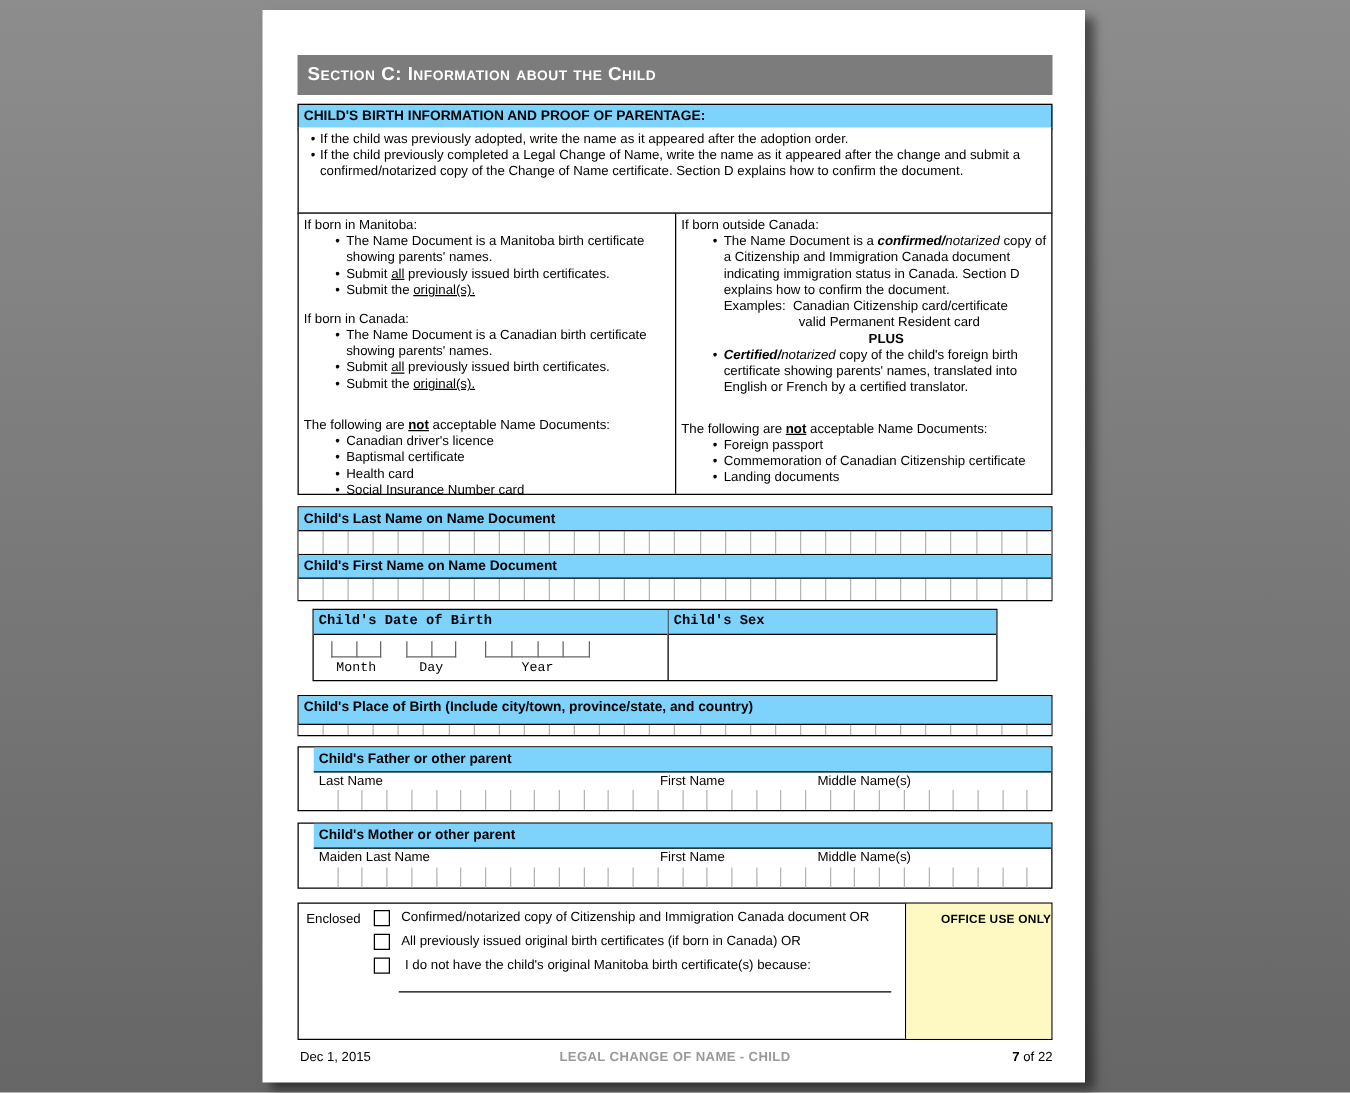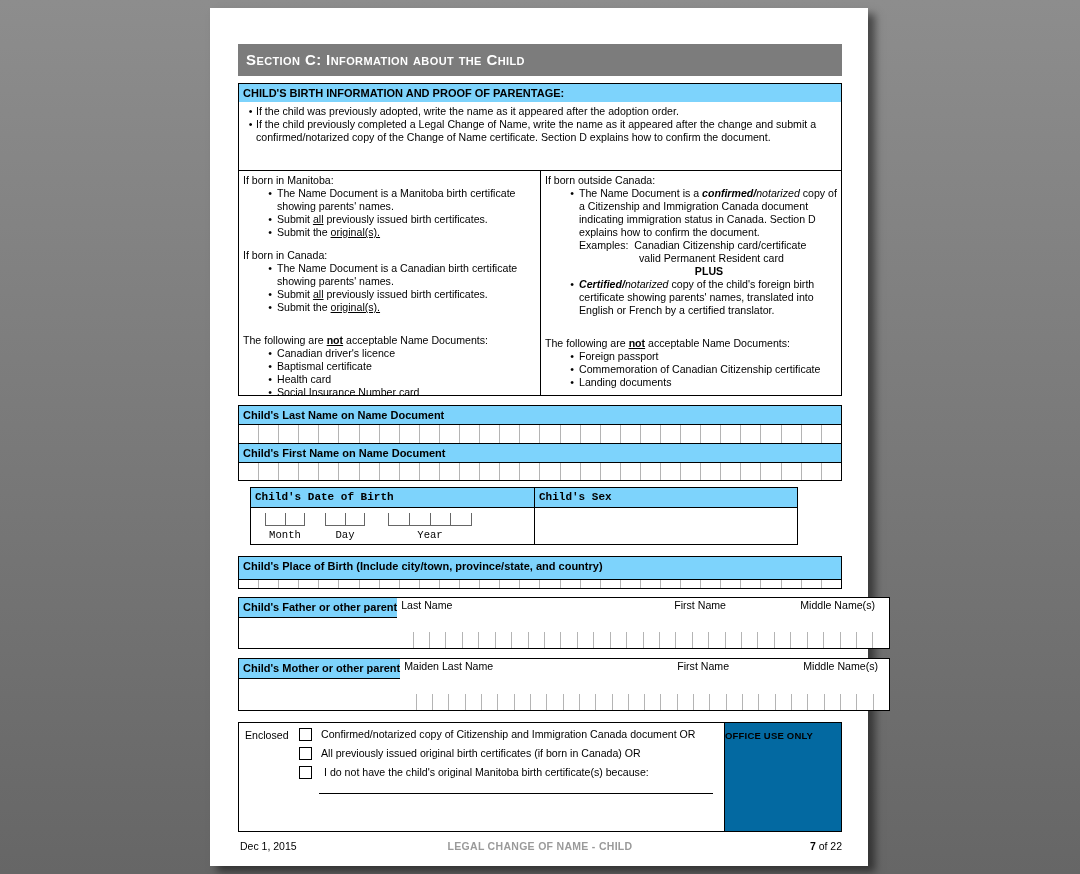--- a/index.html
+++ b/index.html
@@ -74,40 +74,40 @@
   .dob-body{position:relative;height:37px;}
   .dob-comb{position:absolute;top:5px;height:13px;display:flex;}
   .dob-cell{flex:1;border-left:1px solid #666;border-bottom:1px solid #666;}
   .dob-cell:last-child{border-right:1px solid #666;}
   .dob-label{position:absolute;top:21px;text-align:center;font-size:10.6px;}
 
   .pob-table{left:28px;top:548px;width:604px;height:33px;display:flex;flex-direction:column;}
   .pob-table .hrow{height:33px;border-bottom:1px solid #000;}
   .pob-table .crow{height:12px;}
 
-  .parent-table{left:28px;width:652px;display:flex;flex-direction:row;}
+  .parent-table{left:28px;width:604px;display:flex;flex-direction:column;padding-left:12px;}
   .parent-table .hrow{height:19px;border-bottom:1.5px solid #000;}
   .parent-body{position:relative;flex:1;}
   .pb-label{position:absolute;top:1px;font-size:10.6px;}
   .tick-row{position:absolute;left:0;right:0;bottom:0;height:16px;display:flex;}
   .tick-cell{flex:1;}
   .tick-cell + .tick-cell{border-left:1px solid #b4b4b4;}
 
   .encl-table{left:28px;top:714px;width:604px;height:110px;}
   .encl-left{position:absolute;left:0;top:0;width:486px;height:100%;border-right:1.5px solid #000;box-sizing:border-box;}
   .encl-label{position:absolute;left:6px;top:6px;font-size:10.6px;}
   .opt-row{position:absolute;left:60px;display:flex;align-items:center;}
   .checkbox{width:11px;height:11px;border:1.2px solid #000;background:#fff;flex:none;margin-right:9px;}
   .opt-text{font-size:10.6px;line-height:13px;}
   .because-line{position:absolute;left:80px;top:69px;width:394px;border-bottom:1px solid #000;height:1px;}
   .encl-bottom{position:absolute;left:0;bottom:0;width:486px;height:32px;border-top:1.5px solid #000;box-sizing:border-box;}
   .doc-cell{position:absolute;top:0;bottom:0;background:#ebebeb;font-size:10.6px;padding:3px 0 0 4px;box-sizing:border-box;}
   .doc-type{left:0;width:293px;border-right:1px solid #000;}
   .doc-num{left:293px;right:0;}
-  .office-cell{position:absolute;left:486px;top:0;right:0;bottom:0;background:#0369a1;text-align:left;}
+  .office-cell{position:absolute;left:486px;top:0;right:0;bottom:0;background:#fef9c3;text-align:right;}
   .office-label{font-weight:bold;font-size:9.5px;padding-top:7px;letter-spacing:.2px;}
 
   .footer{left:28px;top:832px;width:604px;height:15px;font-size:10.5px;}
   .footer .f-center{position:absolute;left:0;width:100%;text-align:center;font-weight:bold;color:#9a9a9a;letter-spacing:.3px;}
   .footer .f-left{position:absolute;left:2px;}
   .footer .f-right{position:absolute;right:0;}
   .footer .pg-b{font-weight:bold;}
 </style>
 </head>
 <body>

